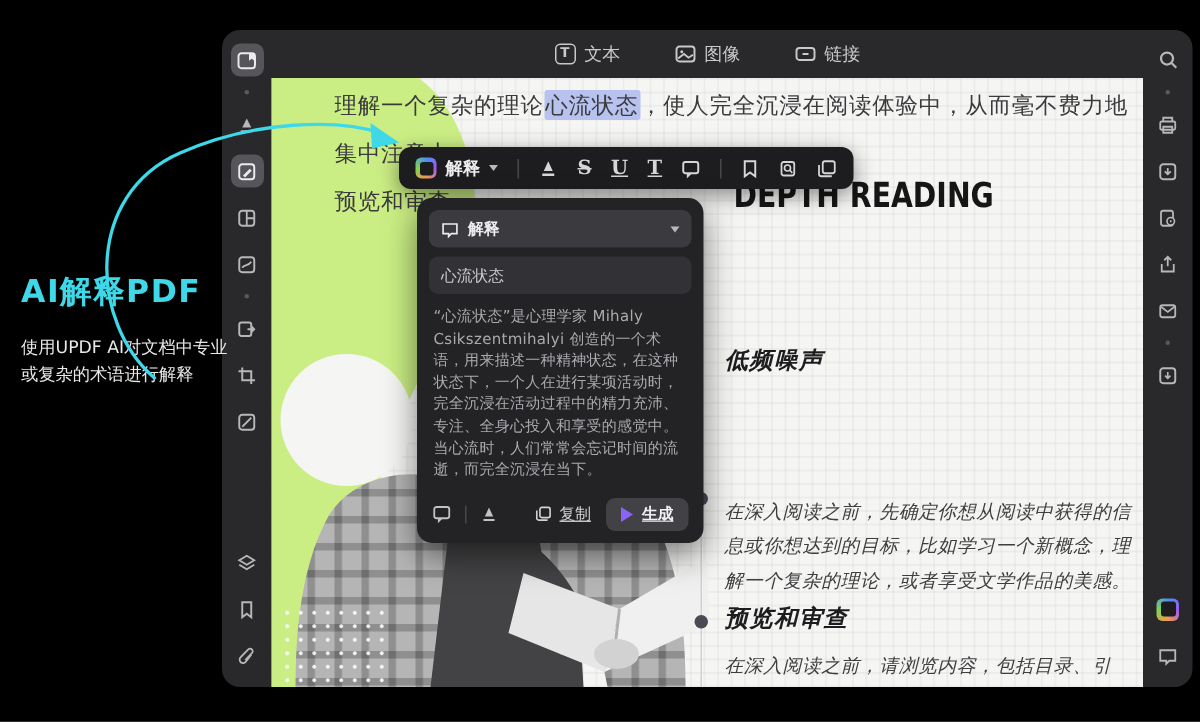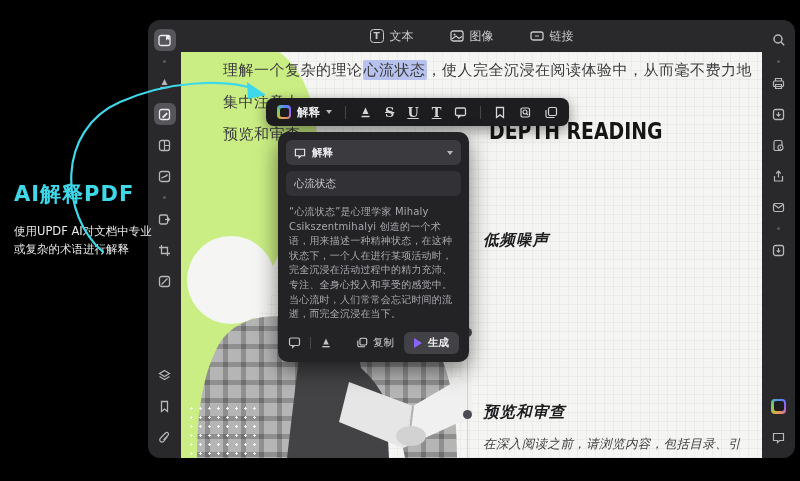--- a/index.html
+++ b/index.html
@@ -77,21 +77,21 @@
 
   
   .popup { position:absolute; left:130px; top:112px; width:191px; background:#232325;
     border-radius:10px; z-index:21; box-shadow:0 8px 22px rgba(0,0,0,.5); padding:8px 8px 6px; }
   .pp-field { height:25px; border-radius:6px; display:flex; align-items:center; padding:0 8px; }
   .pp-select { background:#3b3b3f; color:#ececef; }
   .pp-select .lbl { font-size:10.5px; font-weight:bold; margin-left:6px; }
   .pp-select .caret { margin-left:auto; }
   .pp-input { background:#323236; color:#c9c9cd; font-size:10.5px; margin-top:6px; }
   .pp-body { padding:9px 3px 6px; color:#a9a9ae; font-size:10px; line-height:14.6px; letter-spacing:.2px; }
-  .pp-footer { display:flex; align-items:center; gap:9px; padding:4px 2px 2px; color:#c2c2c6; }
+  .pp-footer { display:flex; align-items:center; gap:9px; padding:4px 2px 2px; color:#c2c2c6;text-decoration:underline; }
   .pp-fsep { width:1px; height:12px; background:#48484c; }
   .pp-right { margin-left:auto; display:flex; align-items:center; gap:10px; }
   .pp-copy { display:flex; align-items:center; gap:5px; font-size:10.5px; color:#d2d2d5; }
   .pp-gen { display:flex; align-items:center; gap:6px; background:#424246; border-radius:6px;
     padding:4px 10px; color:#f0f0f2; font-size:10.5px; font-weight:bold; }
   .gen-tri { width:0; height:0; border-top:5px solid transparent; border-bottom:5px solid transparent;
     border-left:8px solid #8a63f8; }
 </style>
 </head>
 <body>
@@ -301,20 +301,21 @@
       </div>
 
       <div class="timeline"></div>
       <div class="tl-dot" style="top:276px"></div>
       <div class="tl-dot" style="top:358px"></div>
 
       <div class="section" style="top:178px">
         <div class="sec-h">低频噪声</div>
       </div>
       <div class="section" style="top:268px">
+        <div class="sec-b">在深入阅读之前，先确定你想从阅读中获得的信息或你想达到的目标，比如学习一个新概念，理解一个复杂的理论，或者享受文学作品的美感。</div>
       </div>
       <div class="section" style="top:350px">
         <div class="sec-h">预览和审查</div>
         <div class="sec-b">在深入阅读之前，请浏览内容，包括目录、引言、摘要</div>
       </div>
     </div>
 
     <div class="sel-toolbar">
       <div class="tb">
         <span class="ai-chip"></span>

